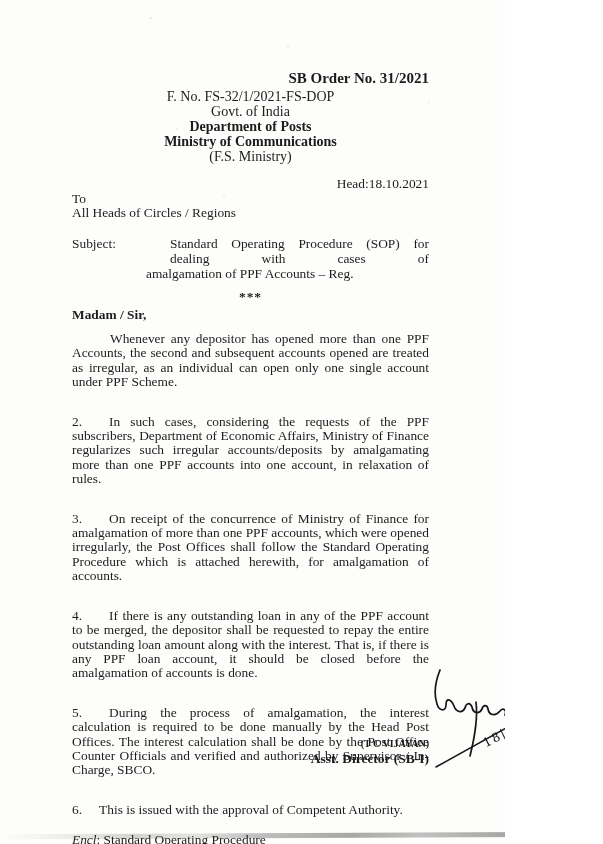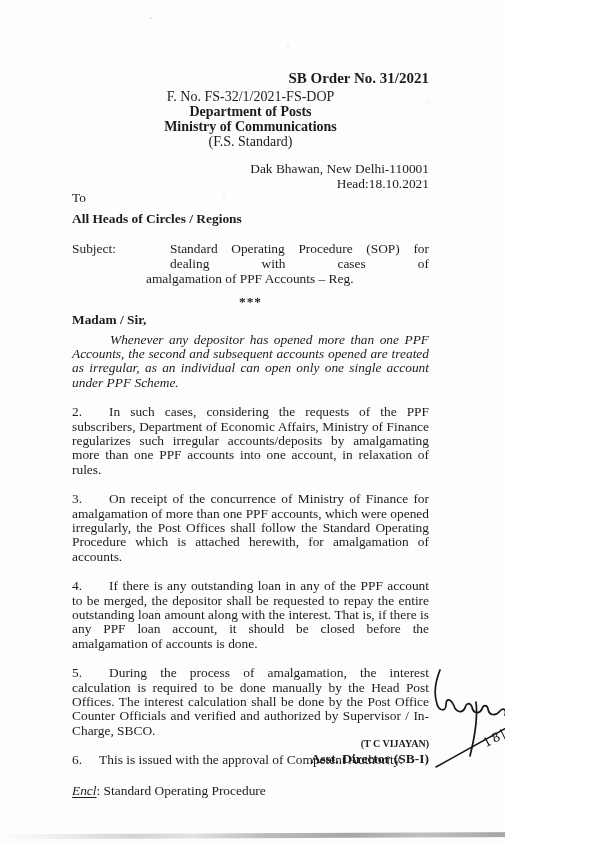--- a/index.html
+++ b/index.html
@@ -36,39 +36,39 @@
     font-size: 14px;
     line-height: 15px;
   }
   .right-block {
     margin-top: 13px;
     text-align: right;
     line-height: 14.5px;
   }
   .date-value { margin-left: 0; }
   .to-label { line-height: 14.5px; }
-  .addressee { margin-top: 6px; font-weight: bold; line-height: 14.5px; }
+  .addressee { font-weight: normal; line-height: 14.5px; }
   .subject-row {
     margin-top: 15px;
     display: flex;
     line-height: 15px;
   }
   .subject-label { width: 74px; flex: 0 0 74px; }
   .subject-text { flex: 1; }
   .subject-line1 { text-align: justify; text-align-last: justify; margin-left: 24px; }
   .separator {
     margin-top: 9px;
     text-align: center;
     font-weight: bold;
     letter-spacing: 1px;
     line-height: 13px;
   }
   .salutation { margin-top: 5px; font-weight: bold; line-height: 14.5px; }
-  .para { margin-top: 15px; }
-  .para:first-child { margin-top: 5px; font-style: italic; }
+  .para { margin-top: 25px; }
+  .para:first-child { margin-top: 10px; }
   .para.just { text-align: justify; }
   .para.indent { text-indent: 38px; }
   .pgap { display: inline-block; width: 27px; }
   .pgap.small { width: 17px; }
   .encl-line { margin-top: 16px; line-height: 14.5px; }
   .encl-label { text-decoration: underline; text-underline-offset: 2px; font-style: italic; }
   .sign-name {
     position: absolute;
     top: 736px;
     right: 76px;
@@ -129,27 +129,27 @@
 <body>
 
 <div class="page">
   <div class="specks"></div>
 
   <div class="content">
     <div class="order-no">SB Order No. 31/2021</div>
 
     <div class="center-block">
       <div>F. No. FS-32/1/2021-FS-DOP</div>
+      <div>Govt. of India</div>
       <div class="bold">Department of Posts</div>
       <div class="bold">Ministry of Communications</div>
-      <div>(F.S. Standard)</div>
+      <div>(F.S. Ministry)</div>
     </div>
 
     <div class="right-block">
-      <div>Dak Bhawan, New Delhi-110001</div>
       <div>
         <span>Head:</span><span class="date-value">18.10.2021</span>
       </div>
     </div>
 
     <div class="to-label">To</div>
     <div class="addressee">All Heads of Circles / Regions</div>
 
     <div class="subject-row">
       <div class="subject-label">Subject:</div>

